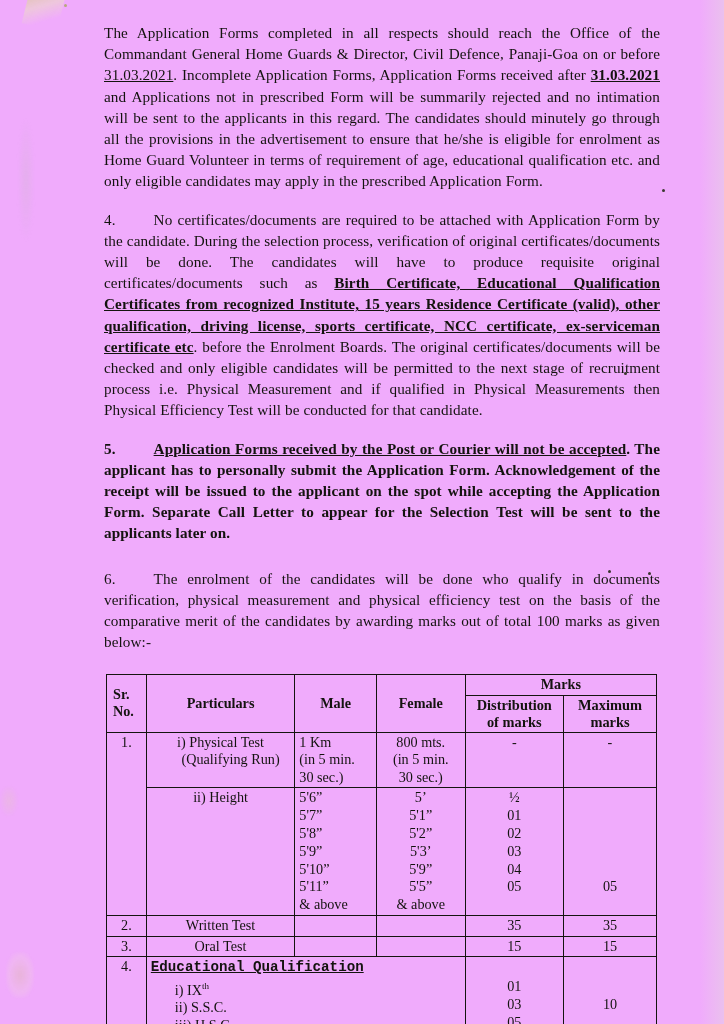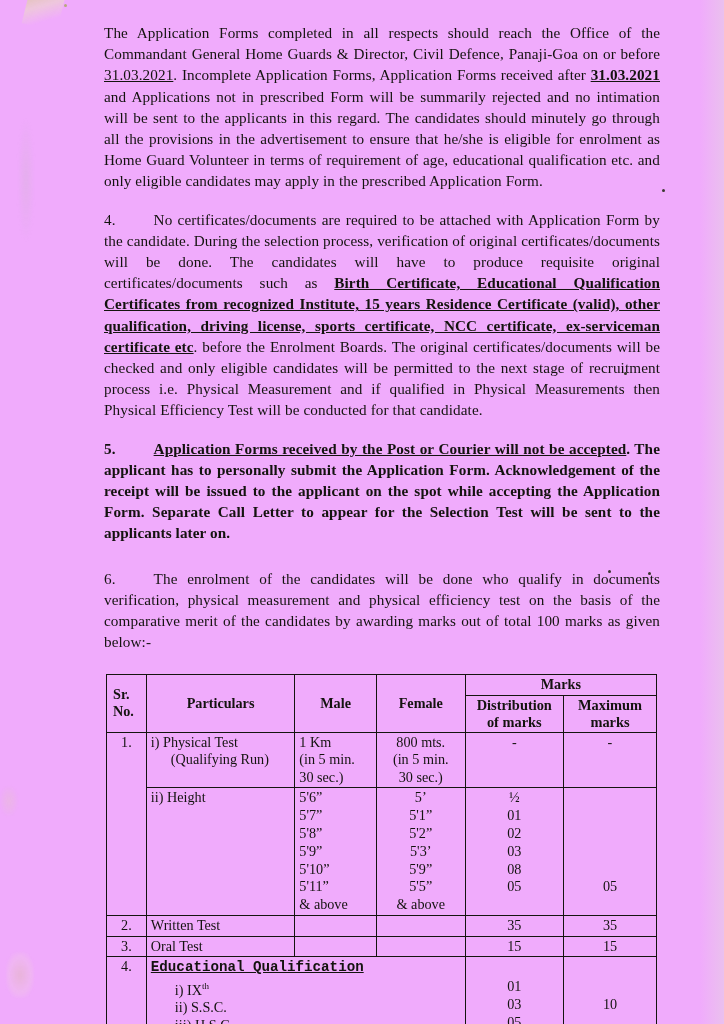--- a/index.html
+++ b/index.html
@@ -122,21 +122,21 @@
     padding: 1px 4px;
     vertical-align: top;
     font-weight: normal;
   }
   table.marks th {
     text-align: center;
     font-weight: bold;
     vertical-align: middle;
   }
   .c-sr     { width: 34px;  text-align: center; }
-  .c-part   { width: 148px; }
+  .c-part   { width: 148px; text-align: center; }
   .c-male   { width: 88px;  text-align: left; }
   .c-female { width: 94px;  text-align: center; }
   .c-dist   { width: 95px;  text-align: center; }
   .c-max    { width: 92px;  text-align: center; }
   th.h-marks { border-bottom: 1px solid #15140f; }
   th.h-sub { font-weight: normal; font-size: 14.4px; line-height: 17px; }
   .h-sr-inner { text-align: left; padding-left: 2px; }
 
   td.mid { vertical-align: middle; }
   td.ctr { text-align: center; }
@@ -243,21 +243,21 @@
             <div>5'3’</div>
             <div>5'9”</div>
             <div>5'5”</div>
             <div>&amp; above</div>
           </td>
           <td class="c-dist stack ctr">
             <div>½</div>
             <div>01</div>
             <div>02</div>
             <div>03</div>
-            <div>08</div>
+            <div>04</div>
             <div>05</div>
           </td>
           <td class="c-max ctr">
             <div style="padding-top:89px;">05</div>
           </td>
         </tr>
 
         <tr>
           <td class="c-sr">2.</td>
           <td class="c-part">Written Test</td>

